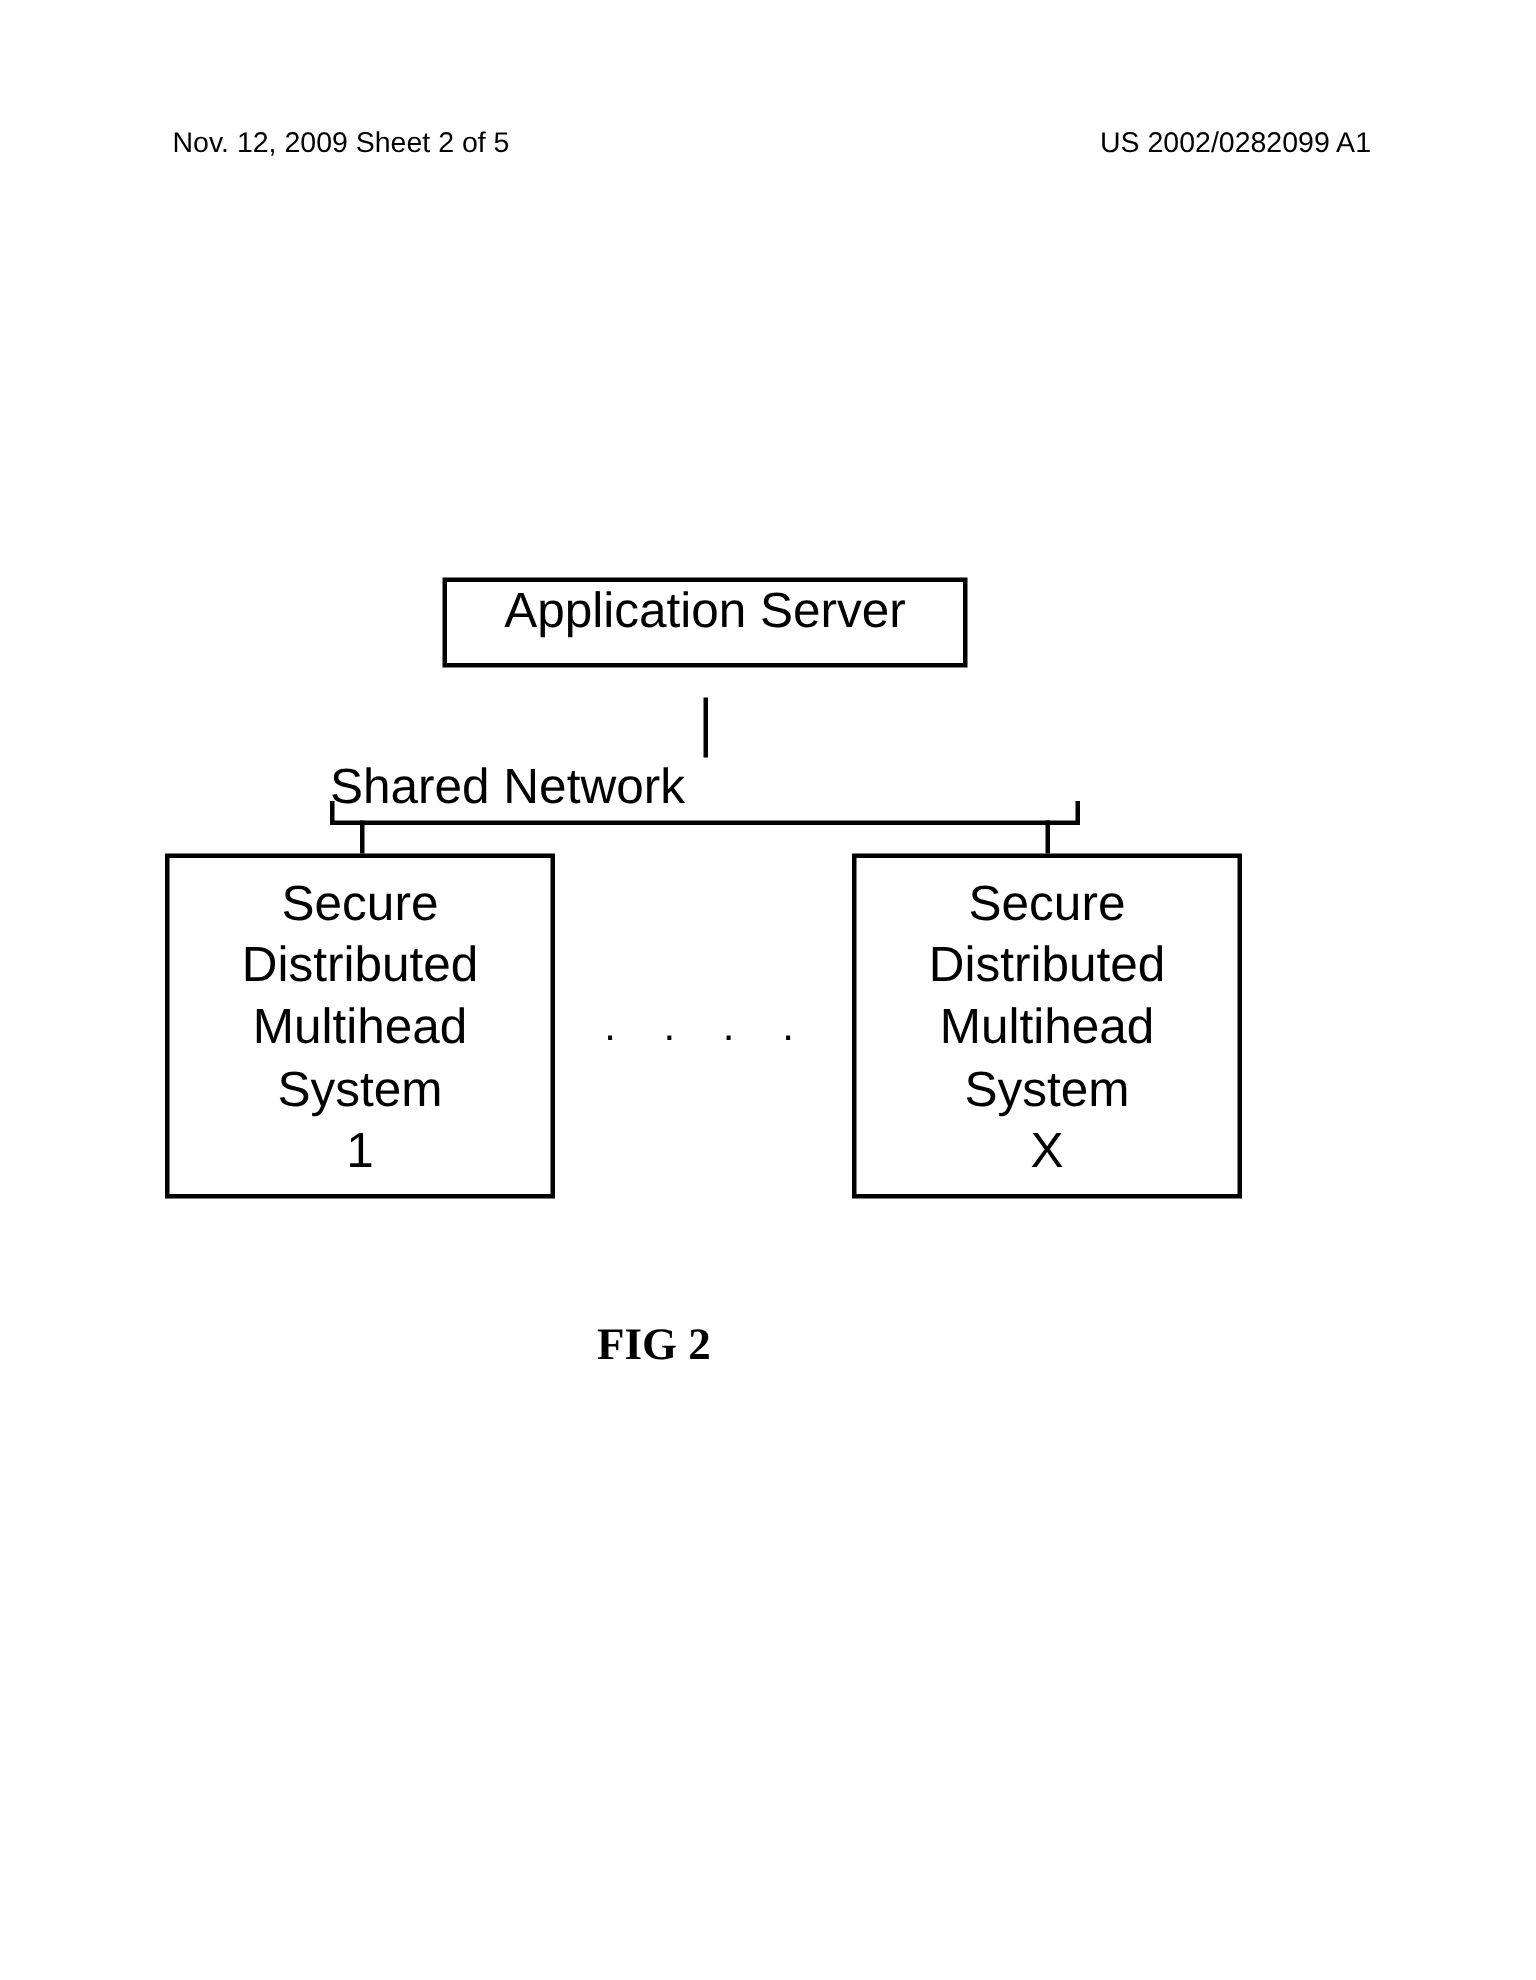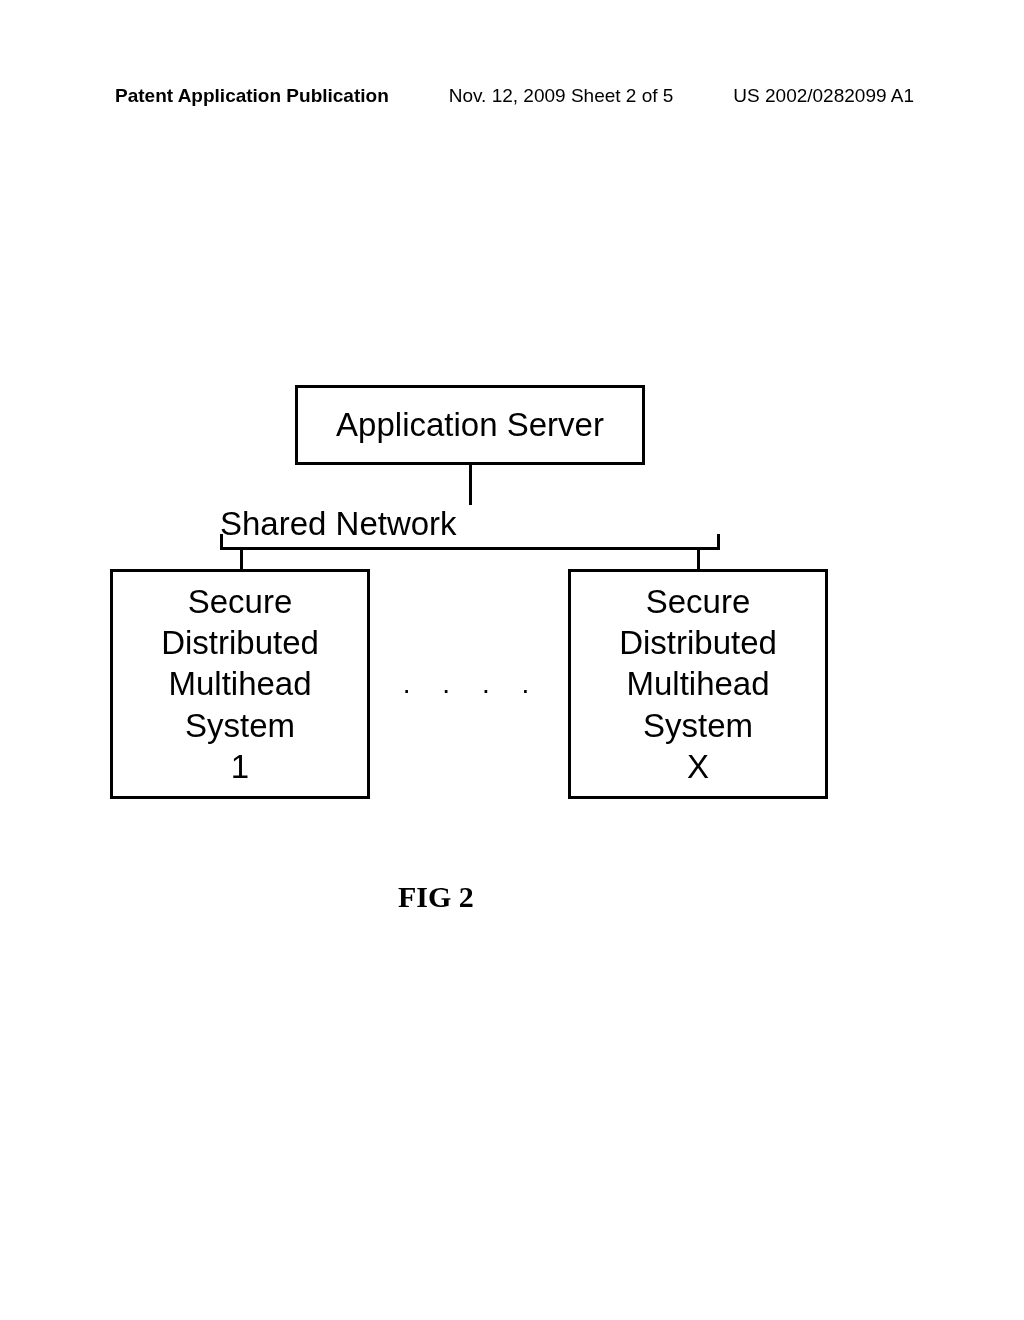--- a/index.html
+++ b/index.html
@@ -33,24 +33,23 @@
       position: absolute;
       top: 385px;
       left: 120px;
       width: 680px;
     }
     .app-server {
       position: absolute;
       left: 175px;
       top: 0;
       width: 350px;
-      height: 80px;
+      height: 60px;
       border: 3px solid black;
       display: flex;
-      align-items: center;
       justify-content: center;
       font-size: 33px;
     }
     .conn-vert-top {
       position: absolute;
       left: 349px;
       top: 80px;
       width: 3px;
       height: 40px;
       background: black;
@@ -149,21 +148,20 @@
       top: 495px;
       font-size: 30px;
       font-weight: bold;
       font-family: "Times New Roman", Times, serif;
     }
   </style>
 </head>
 <body>
 
 <div class="header">
-  <span class="header-left">Patent Application Publication</span>
   <span class="header-center">Nov. 12, 2009  Sheet 2 of 5</span>
   <span class="header-right">US 2002/0282099 A1</span>
 </div>
 
 <div class="diagram">
   <div class="app-server">
     <span>Application Server</span>
   </div>
   <div class="conn-vert-top"></div>
   <div class="shared-network">Shared Network</div>

